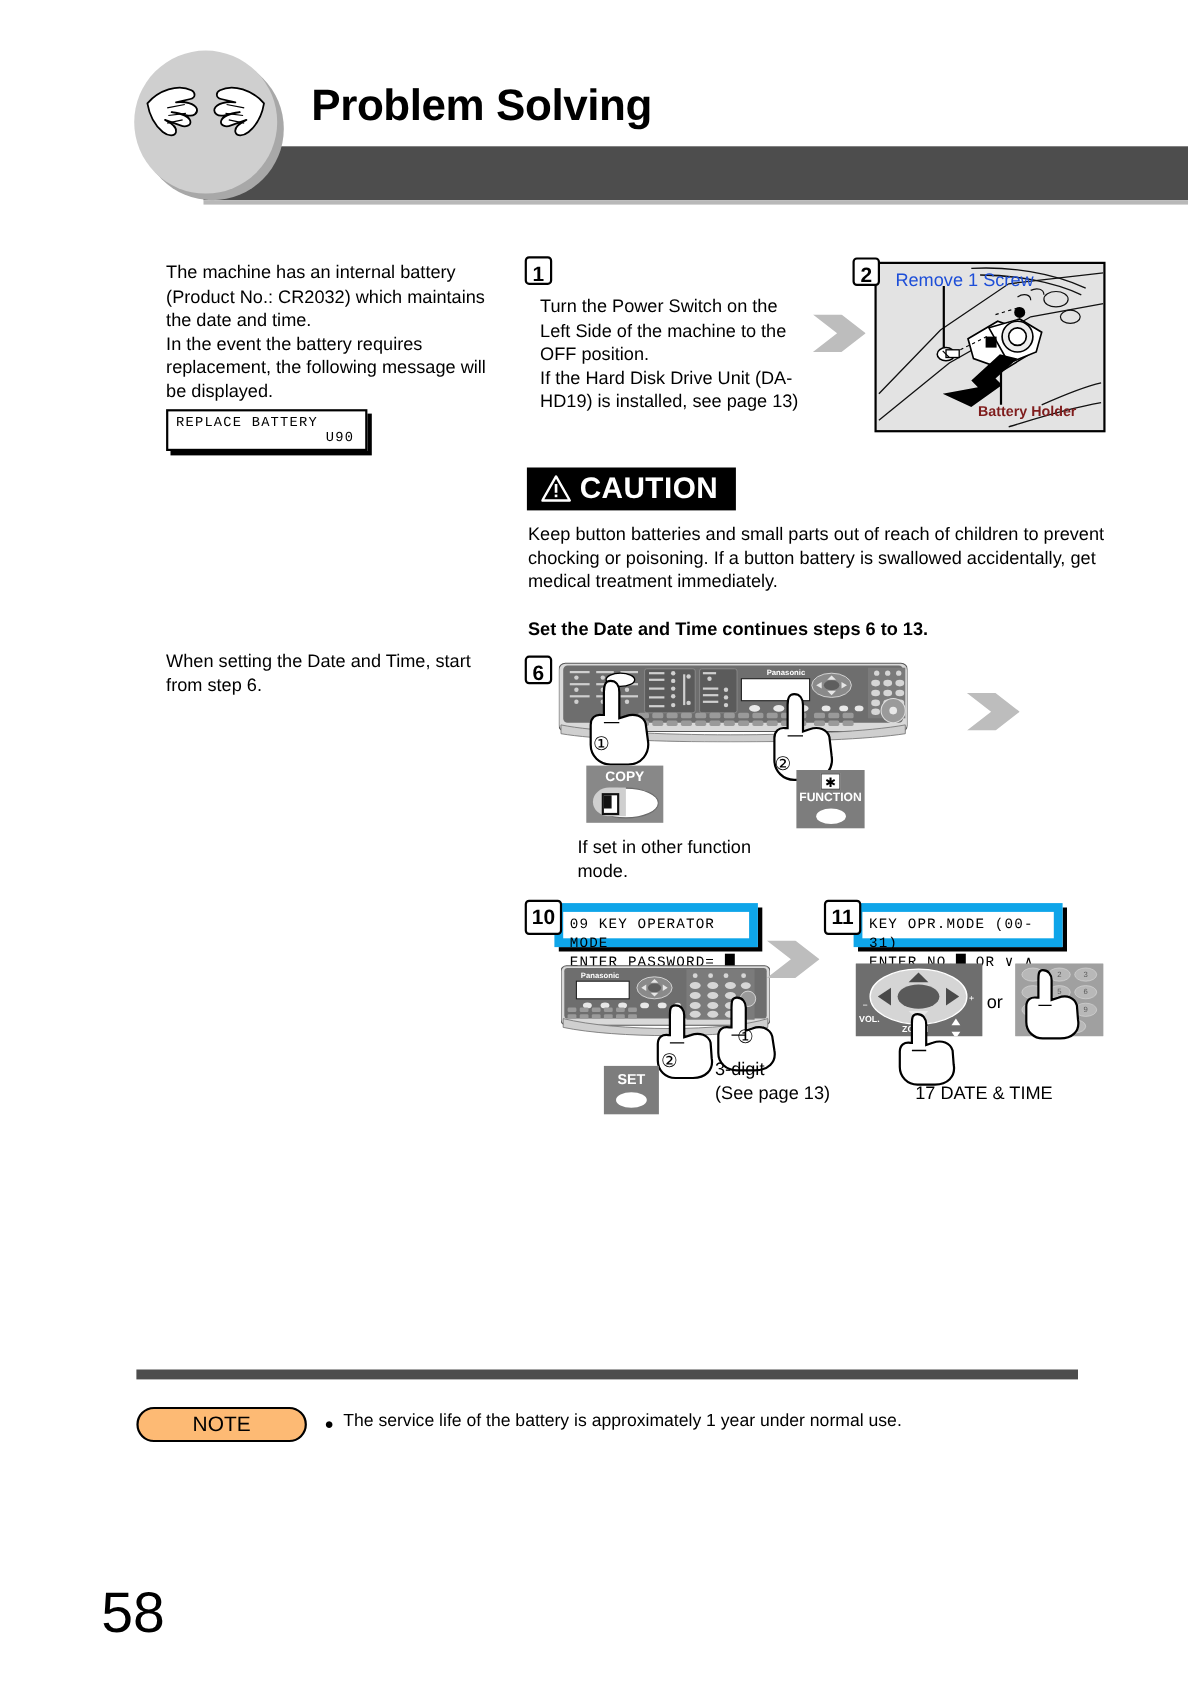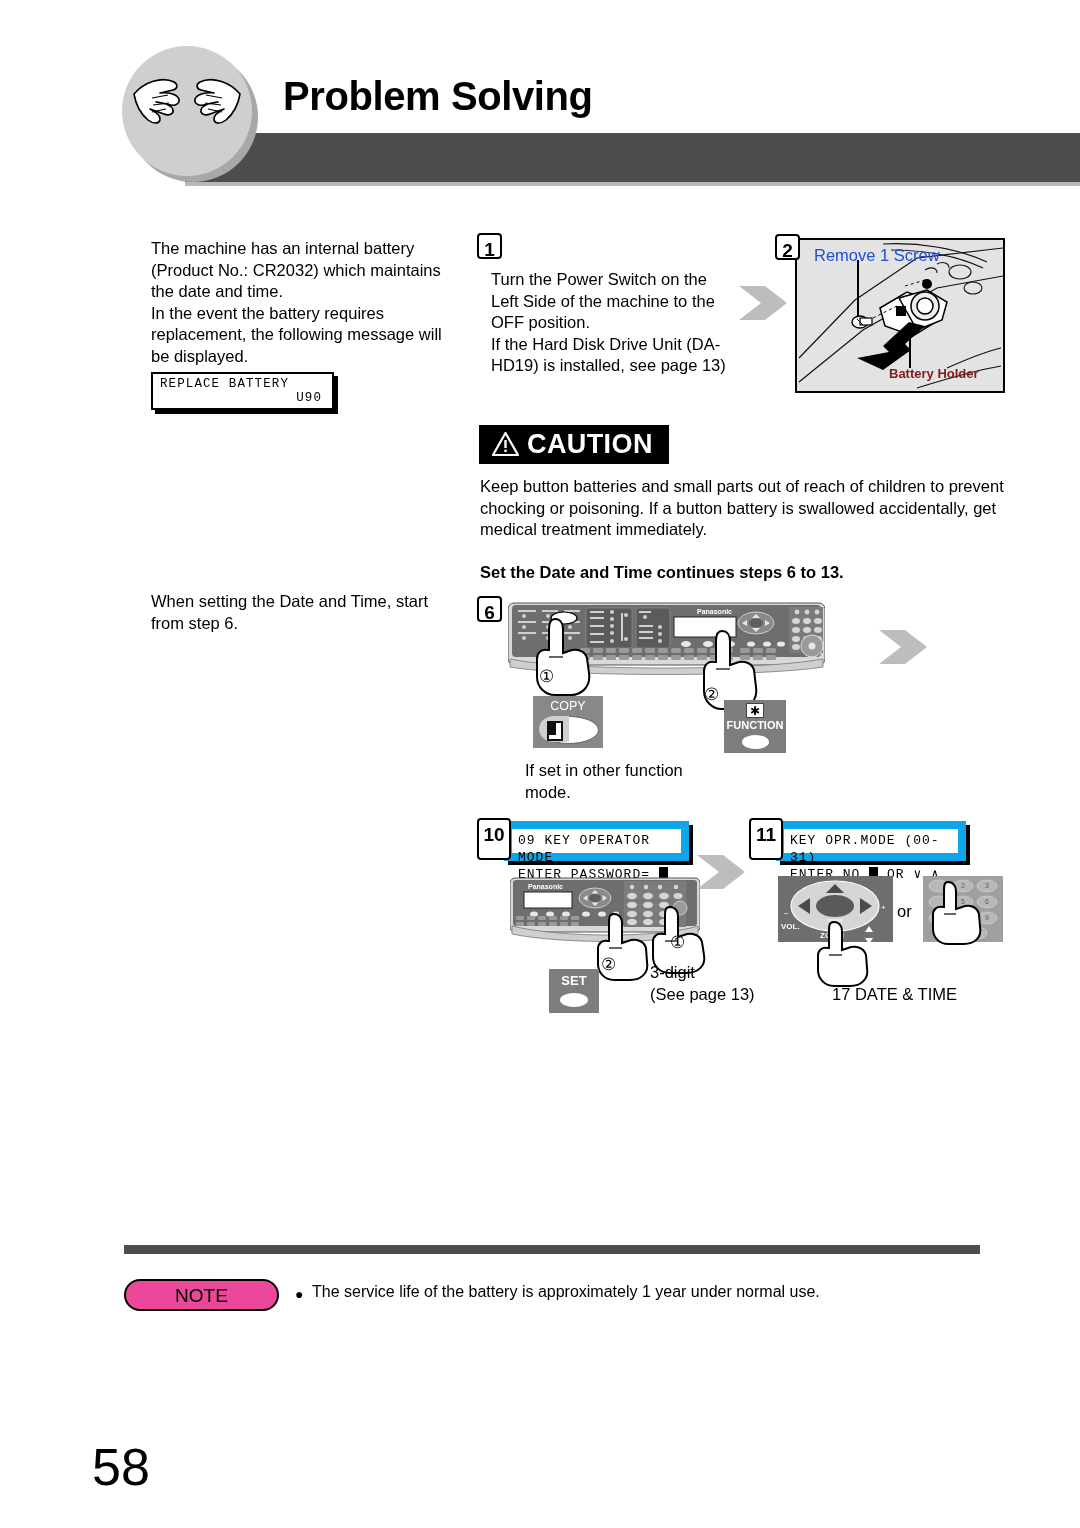--- a/index.html
+++ b/index.html
@@ -112,21 +112,21 @@
     border: 2px solid #000;
     border-radius: 4px;
     background: #fff;
     font-size: 19px;
     font-weight: bold;
     text-align: center;
     line-height: 1;
     box-sizing: border-box;
   }
   .step-num.w1 { width: 25px; height: 26px; padding-top: 5px; }
-  .step-num.w2 { width: 34px; height: 42px; padding-top: 5px; }
+  .step-num.w2 { width: 34px; height: 32px; padding-top: 5px; }
 
   #step1-num { left: 477px; top: 233px; }
   #step2-num { left: 775px; top: 234px; z-index: 6; }
   #step6-num { left: 477px; top: 596px; }
   #step10-num { left: 477px; top: 818px; z-index: 6; }
   #step11-num { left: 749px; top: 818px; z-index: 6; }
 
   
   #step1-text {
     position: absolute;
@@ -214,21 +214,21 @@
     position: absolute;
     left: 533px; top: 696px;
     width: 70px; height: 52px;
     background: #888888;
   }
   #copy-btn .lbl {
     position: absolute;
     left: 0; top: 3px; width: 70px;
     text-align: center;
     font-size: 12.5px;
-    font-weight: normal;
+    font-weight: bold;
     color: #fff;
   }
   #copy-btn .oval {
     position: absolute;
     left: 6px; top: 20px;
     width: 58px; height: 26px;
     border-radius: 50%;
     background: #fff;
     border: 1px solid #6a6a6a;
   }
@@ -379,21 +379,21 @@
     left: 124px; top: 1245px;
     width: 856px; height: 9px;
     background: #4d4d4d;
   }
   #note-badge {
     position: absolute;
     left: 124px; top: 1279px;
     width: 155px; height: 32px;
     border: 2px solid #000;
     border-radius: 16px;
-    background: #ec4899;
+    background: #fdba74;
     text-align: center;
     font-size: 19px;
     line-height: 29px;
     box-sizing: border-box;
   }
   #note-bullet {
     position: absolute;
     left: 295px; top: 1284px;
     font-size: 14px;
     line-height: 20px;

